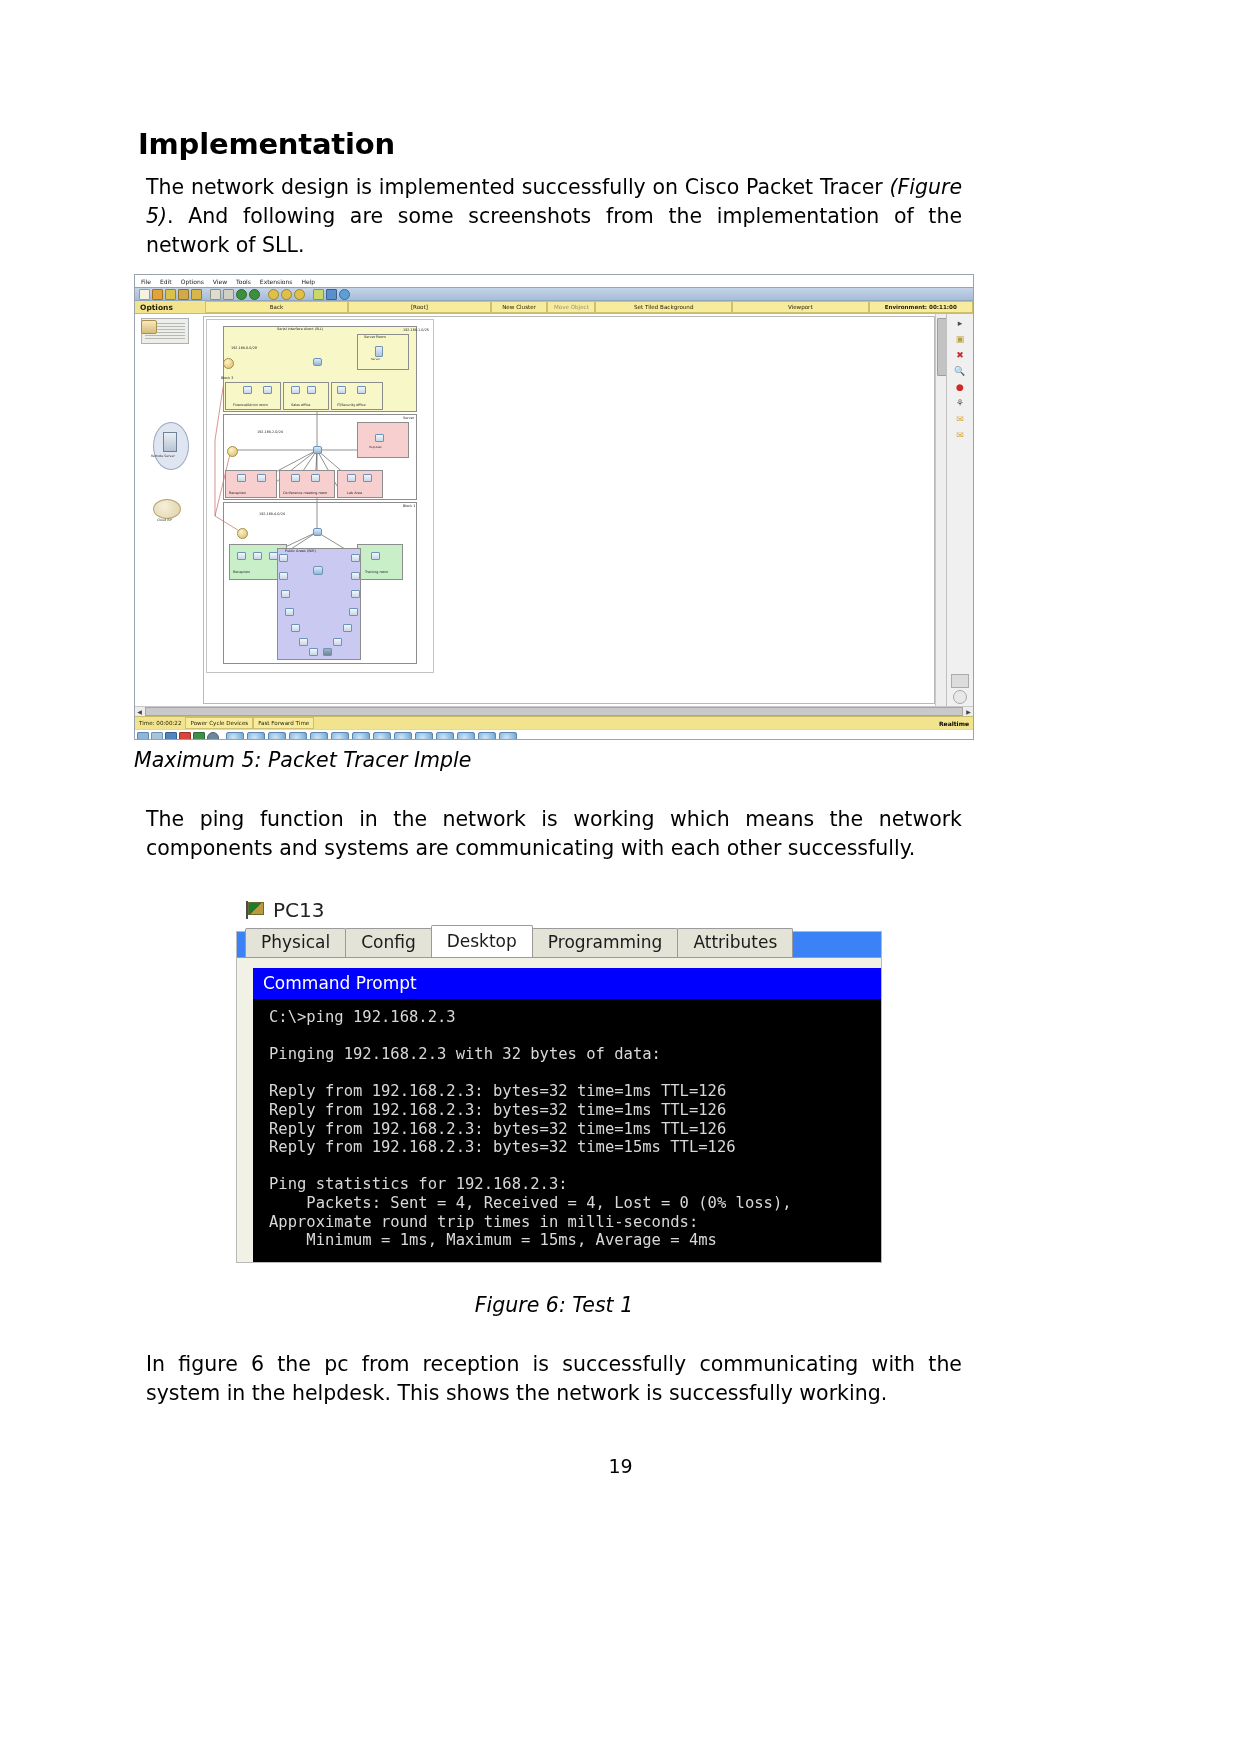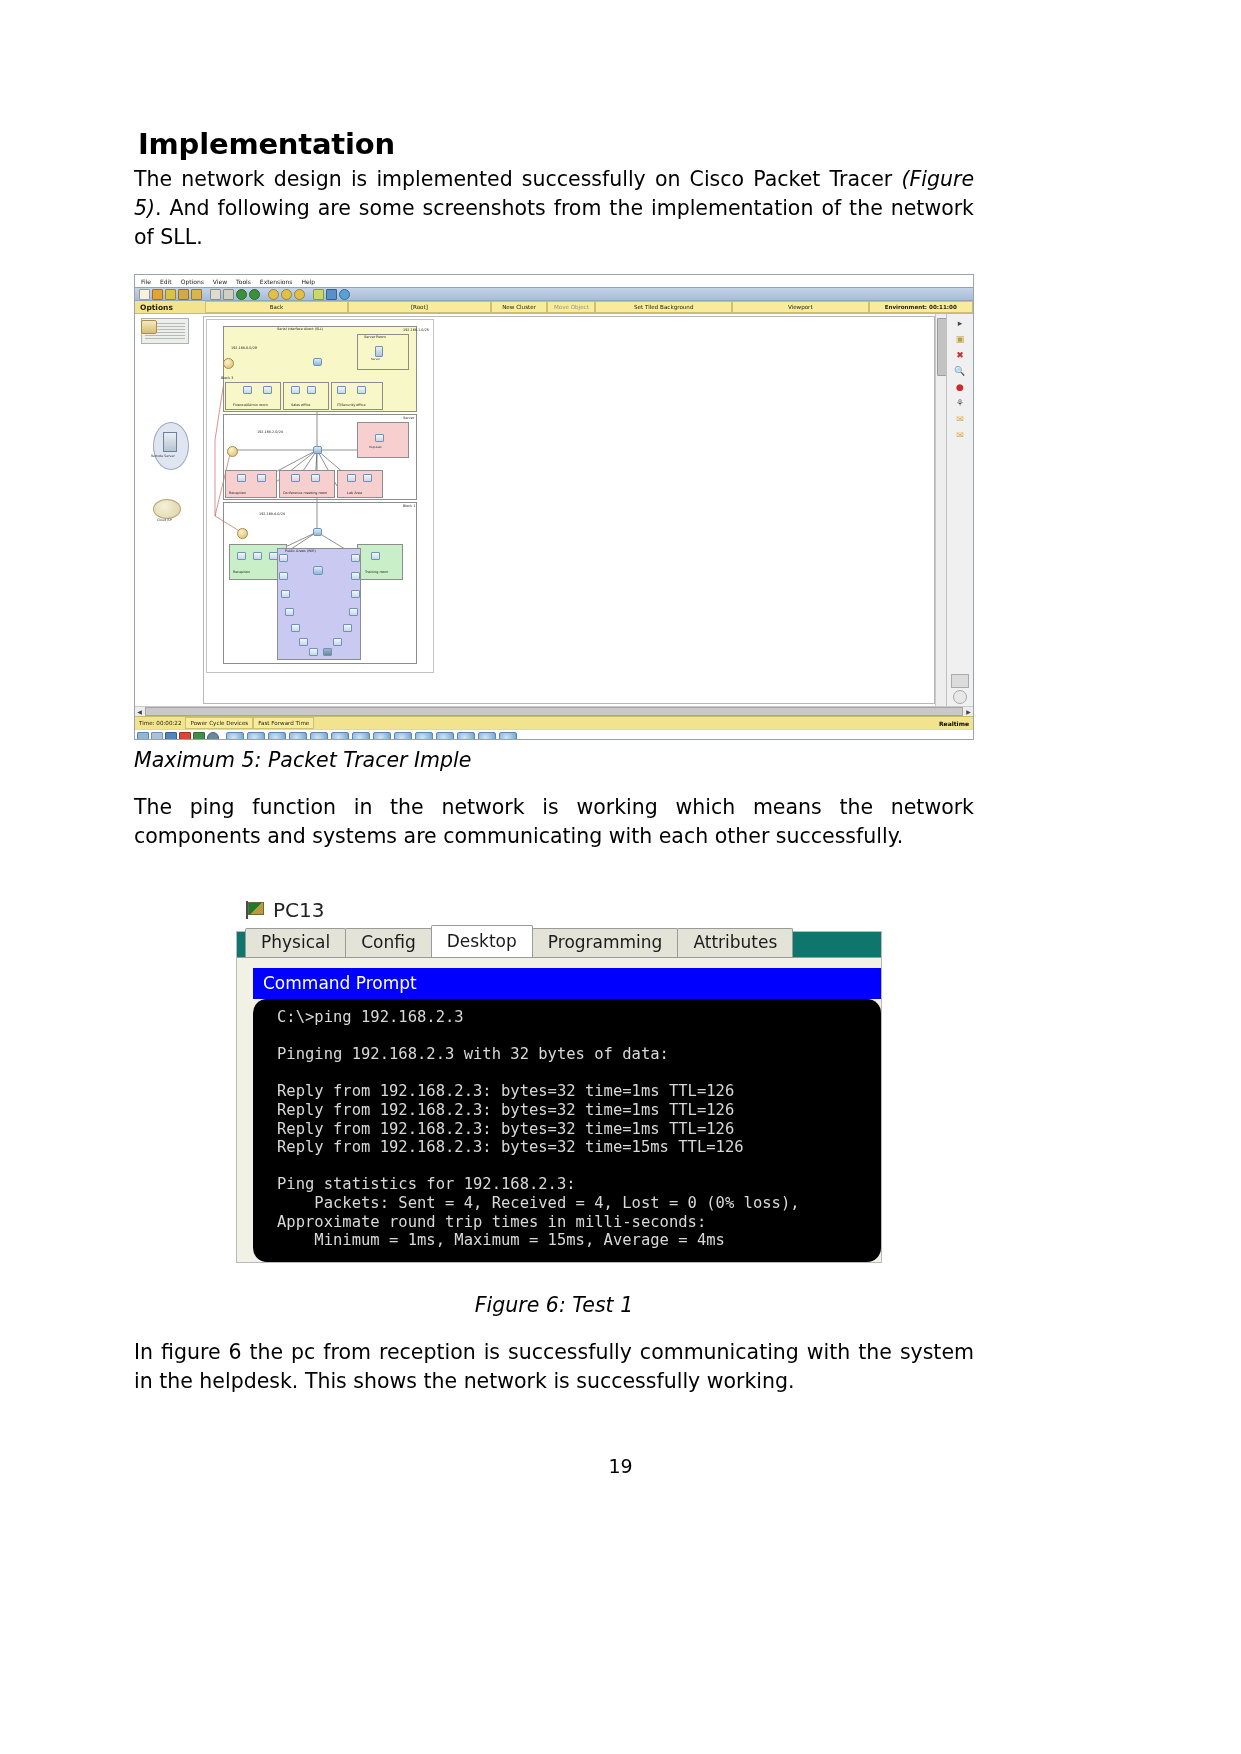--- a/index.html
+++ b/index.html
@@ -26,21 +26,21 @@
     font-family:"DejaVu Sans", sans-serif;
     font-size:29px;
     font-weight:bold;
     margin:0 0 4px 4px;
     letter-spacing:-0.2px;
     line-height:1.15;
   }
   p.para{
     font-size:20.5px;
     line-height:1.40;
-    margin:0;
+    margin:12px;
     text-align:justify;
     text-justify:inter-word;
   }
   p.para em{font-style:italic;}
   .caption{
     font-size:20.5px;
     font-style:italic;
     margin:0;
   }
   .caption-center{
@@ -269,21 +269,21 @@
     background:linear-gradient(135deg,#1d7a2e 0 50%,#b99a3f 50% 100%);
     border:1px solid #6b6b2c;
   }
   .pc-win{
     border:1px solid #b9b9b9;
     background:#f2f1e6;
     box-sizing:border-box;
   }
   .tabs{
     display:flex;align-items:flex-end;
-    background:#0f766e;
+    background:#3b82f6;
     padding:6px 8px 0 8px;
     border-bottom:1px solid #9a9a9a;
     height:26px;
     box-sizing:border-box;
   }
   .tab{
     border:1px solid #9a9a9a;
     border-bottom:none;
     background:#e4e3d8;
     padding:4px 15px 5px 15px;
@@ -309,27 +309,26 @@
     margin:10px 0 0 16px;
     width:calc(100% - 16px);
     box-sizing:border-box;
   }
   .cmd-body{
     background:#000000;
     color:#d8d8d8;
     font-family:"DejaVu Sans Mono", monospace;
     font-size:15.5px;
     line-height:1.20;
-    padding:9px 10px 12px 24px;
+    padding:9px 10px 12px 16px;
     margin-left:16px;
     white-space:pre;
     overflow:hidden;
     min-height:255px;
     box-sizing:border-box;
-    border-radius:14px;
   }
   .page-number{
     position:absolute;
     left:0;right:0;
     top:1455px;
     text-align:center;
     font-size:19px;
     color:#000;
   }
 </style>

